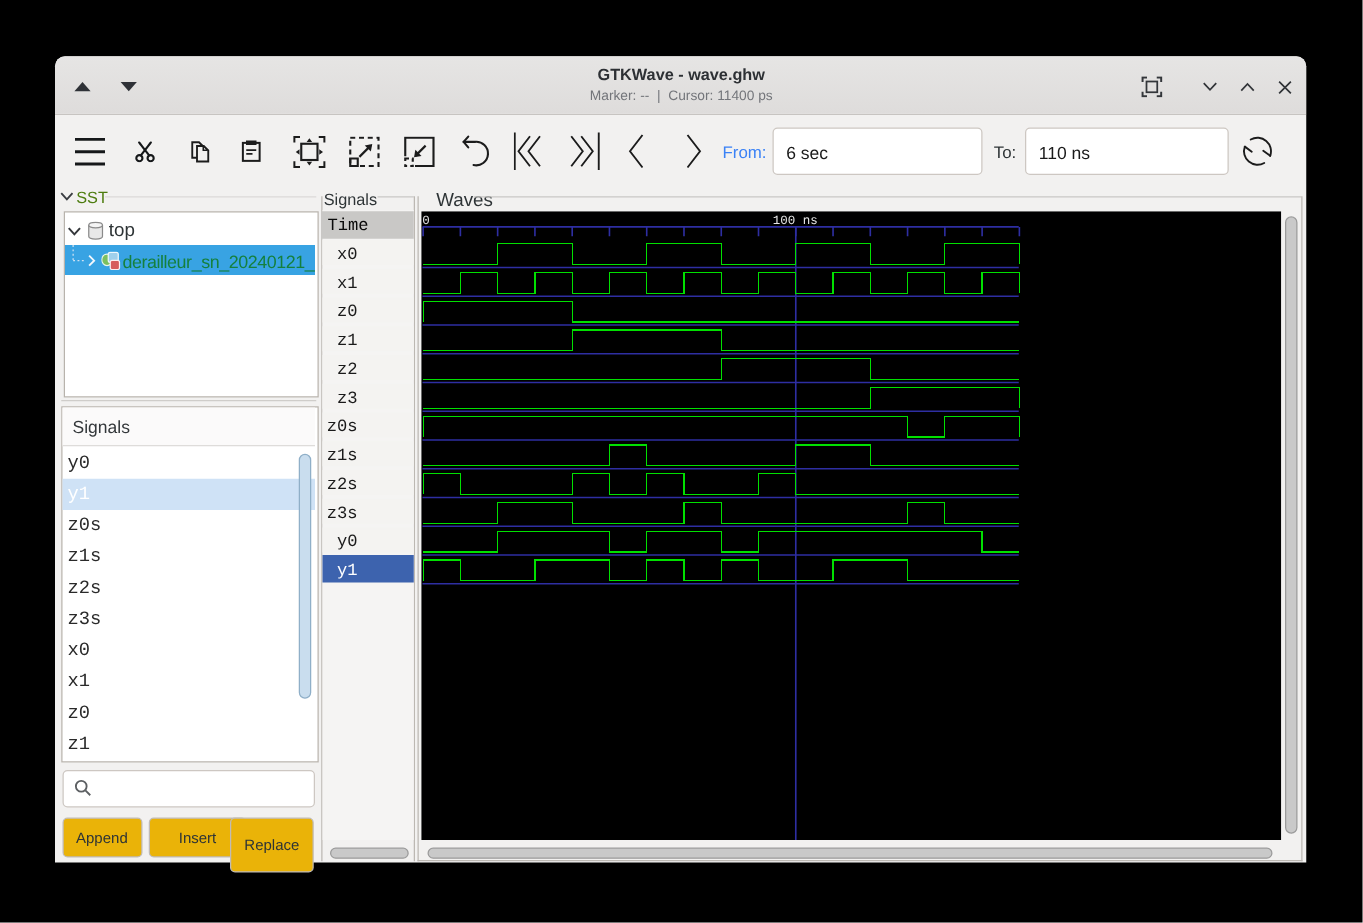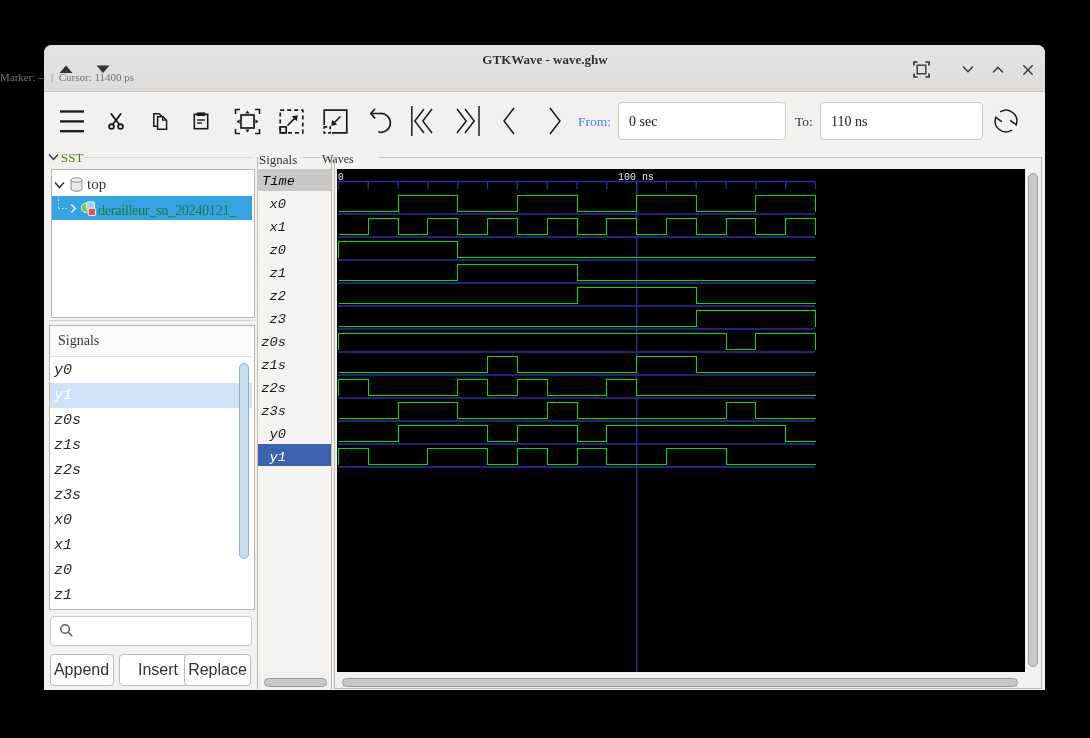--- a/index.html
+++ b/index.html
@@ -1,38 +1,38 @@
 <!DOCTYPE html>
 <html><head><meta charset="utf-8">
 <style>
   html,body { margin:0; padding:0; }
   body { width:1090px; height:738px; background:#000; position:relative;
          font-family:"Liberation Sans", sans-serif; overflow:hidden; }
   .abs { position:absolute; }
-  .sans { font-family:Liberation Serif, serif; white-space:nowrap; }
-  .mono { font-family:"Liberation Mono", monospace; white-space:nowrap;font-style:italic; }
+  .sans { font-family:Liberation Sans, sans-serif; white-space:nowrap; }
+  .mono { font-family:"Liberation Mono", monospace; white-space:nowrap; }
   .entry { background:#fff; border:1px solid #cdc7c2; border-radius:4px; box-sizing:border-box; }
-  .btn { background:#ffffff; border:1px solid #c0bbb6; border-radius:4px; box-sizing:border-box;
-         font-family:"Liberation Sans", sans-serif; font-size:16px; color:#2e3436;
+  .btn { background:#eab308; border:1px solid #c0bbb6; border-radius:4px; box-sizing:border-box;
+         font-family:"Liberation Sans", sans-serif; font-size:12px; color:#2e3436;
          display:flex; align-items:center; justify-content:center; }
   .window { position:absolute; left:44px; top:45px; width:1001px; height:645px;
             background:#f2f1f0; border-radius:8px 8px 0 0; }
   .titlebar { position:absolute; left:44px; top:45px; width:1001px; height:47px;
               background:linear-gradient(#e6e5e4,#dedcdb); border-radius:8px 8px 0 0;
               border-bottom:1px solid #c7c4c1; box-sizing:border-box; }
 </style></head>
 <body>
   <div class="window"></div>
   <div class="titlebar"></div>
 <svg class="abs" style="left:58px;top:63px" width="56" height="12" viewBox="0 0 56 12">
     <path d="M1.5,10 h13 l-6.5,-7.5 z" fill="#2f3237"></path>
     <path d="M38.5,2.5 h13 l-6.5,7.5 z" fill="#2f3237"></path>
   </svg>
 <div class="abs sans" style="left:0;top:52px;width:1090px;text-align:center;font-size:13px;font-weight:bold;color:#2d3034">GTKWave - wave.ghw</div>
-<div class="abs sans" style="left:0;top:70.5px;width:1090px;text-align:left;font-size:11px;color:#73757a">Marker: --&nbsp; | &nbsp;Cursor: 11400 ps</div>
+<div class="abs sans" style="left:0;top:70.5px;width:1090px;text-align:center;font-size:11px;color:#73757a">Marker: --&nbsp; | &nbsp;Cursor: 11400 ps</div>
 <svg class="abs" style="left:913px;top:61px" width="17" height="17" viewBox="0 0 17 17" fill="none" stroke="#33363a" stroke-width="1.4">
     <rect x="4.2" y="4.2" width="8.6" height="8.6"></rect>
     <path d="M1,4.6 V1 h3.6 M12.4,1 H16 v3.6 M16,12.4 V16 h-3.6 M4.6,16 H1 v-3.6" stroke-width="1.7"></path>
   </svg>
 <svg class="abs" style="left:962px;top:64.5px" width="12" height="9" viewBox="0 0 12 9" fill="none" stroke="#33363a" stroke-width="1.4">
     <path d="M1,1.5 L6,6.8 L11,1.5"></path>
   </svg>
 <svg class="abs" style="left:992px;top:64.5px" width="12" height="9" viewBox="0 0 12 9" fill="none" stroke="#33363a" stroke-width="1.4">
     <path d="M1,7.5 L6,2.2 L11,7.5"></path>
   </svg>
@@ -102,21 +102,21 @@
     <path d="M2,2 L12,15 L2,28"></path>
   </svg>
 <svg class="abs" style="left:993px;top:108px" width="26" height="26" viewBox="0 0 26 26" fill="none" stroke="#1c1c1c" stroke-width="1.5" stroke-linecap="round">
     <path d="M7.6,3.65 A10.8,10.8 0 0 1 23.15,16.69"></path>
     <path d="M23.15,16.69 L17.6,12.6"></path>
     <path d="M18.4,22.35 A10.8,10.8 0 0 1 2.85,9.3"></path>
     <path d="M2.85,9.3 L8.4,13.4"></path>
   </svg>
 <div class="abs sans" style="left:578px;top:113.5px;font-size:13.5px;color:#3b82f6">From:</div>
 <div class="abs entry" style="left:617.5px;top:102px;width:168.5px;height:38px"></div>
-<div class="abs sans" style="left:629px;top:113.5px;font-size:14px;color:#1a1a1a">0 sec</div>
+<div class="abs sans" style="left:629px;top:113.5px;font-size:14px;color:#1a1a1a">6 sec</div>
 <div class="abs sans" style="left:795px;top:113.5px;font-size:13.5px;color:#2e3436">To:</div>
 <div class="abs entry" style="left:820px;top:102px;width:163px;height:38px"></div>
 <div class="abs sans" style="left:831px;top:113.5px;font-size:14px;color:#1a1a1a">110 ns</div>
 <svg class="abs" style="left:48px;top:153px" width="11" height="8" viewBox="0 0 11 8" fill="none" stroke="#3a3d42" stroke-width="1.5">
     <path d="M1,1.5 L5.5,6.5 L10,1.5"></path>
   </svg>
 <div class="abs sans" style="left:61px;top:150px;font-size:13px;color:#4d7c0f">SST</div>
 <div class="abs" style="left:84px;top:157px;width:169px;height:1px;background:#dbd9d7"></div>
 <div class="abs" style="left:51px;top:169px;width:202px;height:147px;background:#fff;border:1px solid #b8b3ac"></div>
 <svg class="abs" style="left:53.5px;top:180.5px" width="11" height="8" viewBox="0 0 11 8" fill="none" stroke="#35383c" stroke-width="1.6">
@@ -155,21 +155,21 @@
 <div class="abs mono" style="left:54px;top:562px;font-size:15px;color:#2a2a2a">z0</div>
 <div class="abs mono" style="left:54px;top:587px;font-size:15px;color:#2a2a2a">z1</div>
 <div class="abs" style="left:238.5px;top:363px;width:8px;height:194px;background:#c9ddee;border:1px solid #8fafc8;border-radius:5px"></div>
 <div class="abs entry" style="left:49.5px;top:615.5px;width:202px;height:30.5px"></div>
 <svg class="abs" style="left:59px;top:623px" width="15" height="15" viewBox="0 0 15 15" fill="none" stroke="#5c5f62" stroke-width="1.5">
     <circle cx="6" cy="6" r="4.3"></circle>
     <line x1="9.3" y1="9.3" x2="13.2" y2="13.2"></line>
   </svg>
 <div class="abs btn" style="left:49.5px;top:654px;width:64px;height:32px">Append</div>
 <div class="abs btn" style="left:119px;top:654px;width:78px;height:32px">Insert</div>
-<div class="abs btn" style="left:184px;top:654px;width:67px;height:32px">Replace</div>
+<div class="abs btn" style="left:184px;top:654px;width:67px;height:44px">Replace</div>
 <div class="abs sans" style="left:259px;top:151.5px;font-size:13px;color:#2e3436">Signals</div>
 <div class="abs" style="left:302px;top:157px;width:29px;height:1px;background:#c9c7c5"></div>
 <div class="abs" style="left:256.5px;top:157px;width:1px;height:532px;background:#bcb8b2"></div>
 <div class="abs" style="left:331px;top:157px;width:1px;height:532px;background:#bcb8b2"></div>
 <div class="abs" style="left:257.5px;top:168px;width:73.5px;height:504px;background:#f5f4f3"></div>
 <div class="abs" style="left:257px;top:169px;width:74px;height:21.5px;background:#c9c8c6"></div>
 <div class="abs mono" style="left:262px;top:173.5px;font-size:13.7px;color:#0a0a0a">Time</div>
 <div class="abs" style="left:257.5px;top:191.5px;width:73.5px;height:20.5px;background:#f4f3f1"></div>
 <div class="abs mono" style="left:240px;top:197.0px;width:46px;text-align:right;font-size:13.7px;color:#1a1a1a">x0</div>
 <div class="abs" style="left:257.5px;top:214.5px;width:73.5px;height:20.5px;background:#f4f3f1"></div>
@@ -188,21 +188,21 @@
 <div class="abs mono" style="left:240px;top:358.0px;width:46px;text-align:right;font-size:13.7px;color:#1a1a1a">z1s</div>
 <div class="abs" style="left:257.5px;top:375.5px;width:73.5px;height:20.5px;background:#f4f3f1"></div>
 <div class="abs mono" style="left:240px;top:381.0px;width:46px;text-align:right;font-size:13.7px;color:#1a1a1a">z2s</div>
 <div class="abs" style="left:257.5px;top:398.5px;width:73.5px;height:20.5px;background:#f4f3f1"></div>
 <div class="abs mono" style="left:240px;top:404.0px;width:46px;text-align:right;font-size:13.7px;color:#1a1a1a">z3s</div>
 <div class="abs" style="left:257.5px;top:421.5px;width:73.5px;height:20.5px;background:#f4f3f1"></div>
 <div class="abs mono" style="left:240px;top:427.0px;width:46px;text-align:right;font-size:13.7px;color:#1a1a1a">y0</div>
 <div class="abs" style="left:257.5px;top:444.0px;width:73.5px;height:22px;background:#3d63ae"></div>
 <div class="abs mono" style="left:240px;top:450.0px;width:46px;text-align:right;font-size:13.7px;color:#ffffff">y1</div>
 <div class="abs" style="left:264px;top:677.5px;width:61px;height:7px;background:#c9c9c9;border:1px solid #9b9b9b;border-radius:5px"></div>
-<div class="abs sans" style="left:322px;top:151.5px;font-size:12px;color:#2e3436">Waves</div>
+<div class="abs sans" style="left:349px;top:151.5px;font-size:15px;color:#2e3436">Waves</div>
 <div class="abs" style="left:379px;top:157px;width:662px;height:1px;background:#c9c7c5"></div>
 <div class="abs" style="left:334px;top:157px;width:1px;height:532px;background:#bcb8b2"></div>
 <div class="abs" style="left:1041px;top:157px;width:1px;height:532px;background:#bcb8b2"></div>
 <div class="abs" style="left:334px;top:688px;width:708px;height:1px;background:#bcb8b2"></div>
 <svg class="abs" style="left:337px;top:169px" width="688" height="503" viewBox="1 -1 688 503">
     <rect x="1" y="-1" width="688" height="503" fill="#000"></rect>
     <line x1="2" y1="11.5" x2="479.0" y2="11.5" stroke="#2e2ea2" stroke-width="1.3"></line>
     <line x1="2.5" y1="11.5" x2="2.5" y2="19" stroke="#2e2ea2" stroke-width="1.3"></line>
     <line x1="32.31" y1="11.5" x2="32.31" y2="19" stroke="#2e2ea2" stroke-width="1.3"></line>
     <line x1="62.12" y1="11.5" x2="62.12" y2="19" stroke="#2e2ea2" stroke-width="1.3"></line>

